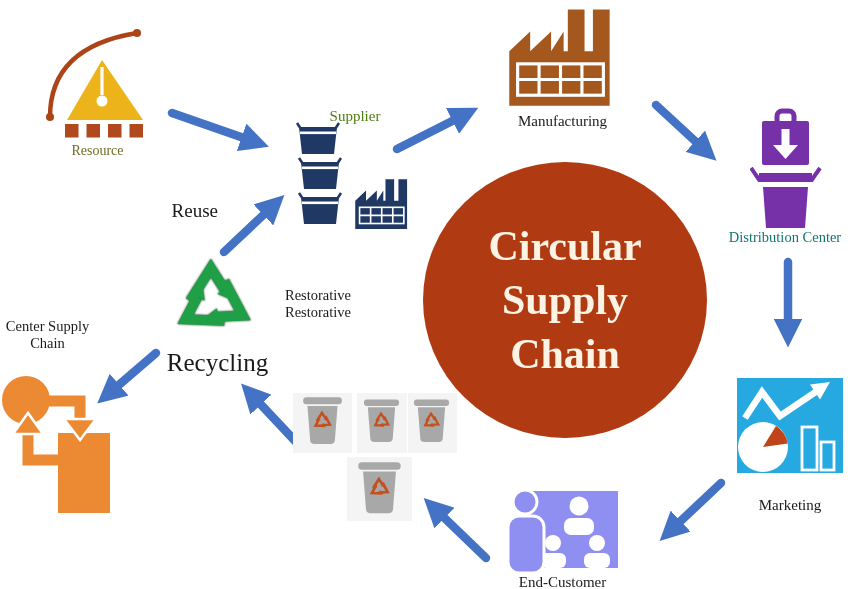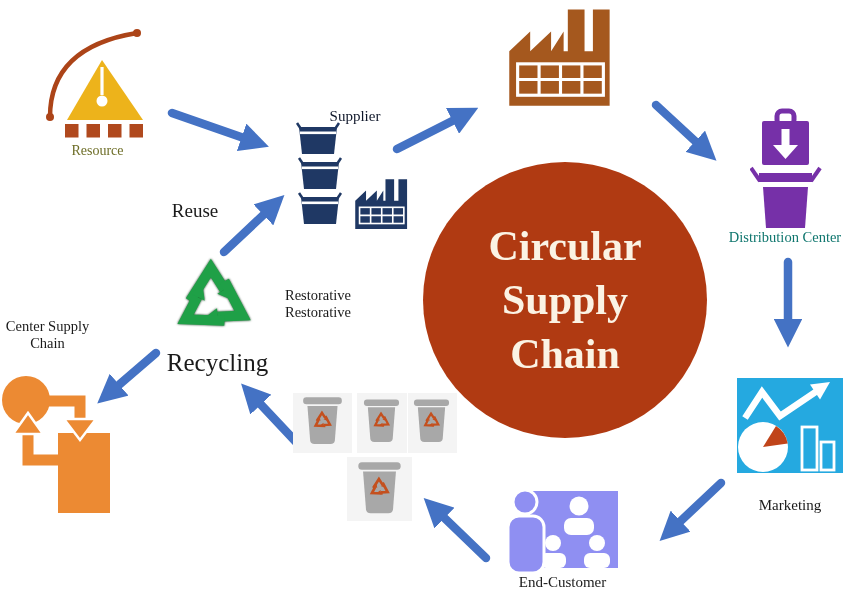--- a/index.html
+++ b/index.html
@@ -89,21 +89,21 @@
       <line x1="62" y1="42" x2="62" y2="70" stroke="#ffffff" stroke-width="3.2"></line>
       <circle cx="62" cy="76" r="5.5" fill="#ffffff"></circle>
       <rect x="25" y="99" width="13.5" height="13.5" fill="#B0491E"></rect>
       <rect x="46.5" y="99" width="13.5" height="13.5" fill="#B0491E"></rect>
       <rect x="68" y="99" width="13.5" height="13.5" fill="#B0491E"></rect>
       <rect x="89.5" y="99" width="13.5" height="13.5" fill="#B0491E"></rect>
     </svg>
   </div>
   <div class="lbl" style="left:40px;top:142px;width:115px;font-size:14px;color:#6E6E28;">Resource</div>
 
-  <div class="lbl" style="left:300px;top:107px;width:110px;color:#0f172a;">Supplier</div>
+  <div class="lbl" style="left:300px;top:107px;width:110px;color:#4d7c0f;">Supplier</div>
   <div class="abs" style="left:293px;top:118px;">
     <svg width="122" height="115" viewBox="0 0 122 115">
       <g transform="translate(5,5)">
           <use href="#obox"></use>
         </g>
       <g transform="translate(7,40)">
           <use href="#obox"></use>
         </g>
       <g transform="translate(7,75)">
           <use href="#obox"></use>
@@ -114,20 +114,21 @@
     </svg>
   </div>
 
   <div class="abs" style="left:503px;top:3px;">
     <svg width="115" height="105" viewBox="0 0 110 100">
       <g style="color:#A5581E">
           <use href="#factory"></use>
         </g>
     </svg>
   </div>
+  <div class="lbl" style="left:495px;top:112px;width:135px;">Manufacturing</div>
 
   <div class="abs" style="left:750px;top:108px;">
     <svg width="72" height="122" viewBox="0 0 72 122">
       <rect x="27" y="3" width="17" height="14" rx="5" fill="none" stroke="#7630A8" stroke-width="5"></rect>
       <rect x="12" y="13" width="47" height="44" rx="2" fill="#7630A8"></rect>
       <rect x="31.5" y="21" width="8" height="17" fill="#ffffff"></rect>
       <polygon points="23,37 48,37 35.5,51" fill="#ffffff"></polygon>
       <line x1="10" y1="73" x2="1" y2="60" stroke="#7630A8" stroke-width="4"></line>
       <line x1="61" y1="73" x2="70" y2="60" stroke="#7630A8" stroke-width="4"></line>
       <rect x="9" y="65" width="53" height="9" fill="#7630A8"></rect>
@@ -177,21 +178,21 @@
     </svg>
   </div>
 
   <div class="abs" style="left:166px;top:258px;filter:drop-shadow(0 0 1px rgba(0,40,10,0.9));">
     <svg width="94" height="86" viewBox="0 0 120 120" style="color:#1FA047">
       <use href="#rsym" width="120" height="120"></use>
     </svg>
   </div>
   <div class="lbl" style="left:165px;top:352px;width:105px;font-size:25px;line-height:22px;">Recycling</div>
 
-  <div class="lbl" style="left:165px;top:200px;width:60px;font-size:19px;line-height:22px;">Reuse</div>
+  <div class="lbl" style="left:158px;top:200px;width:60px;font-size:19px;line-height:22px;text-align:right;">Reuse</div>
   <div class="lbl" style="left:263px;top:287px;width:110px;font-size:14.5px;line-height:17px;">
     <span class="ln">Restorative</span>
     <span class="ln">Restorative</span>
   </div>
 
   <div class="lbl" style="left:0px;top:318px;width:95px;font-size:14.5px;line-height:17px;">
     <span class="ln">Center Supply</span>
     <span class="ln">Chain</span>
   </div>
   <div class="abs" style="left:0px;top:372px;">

